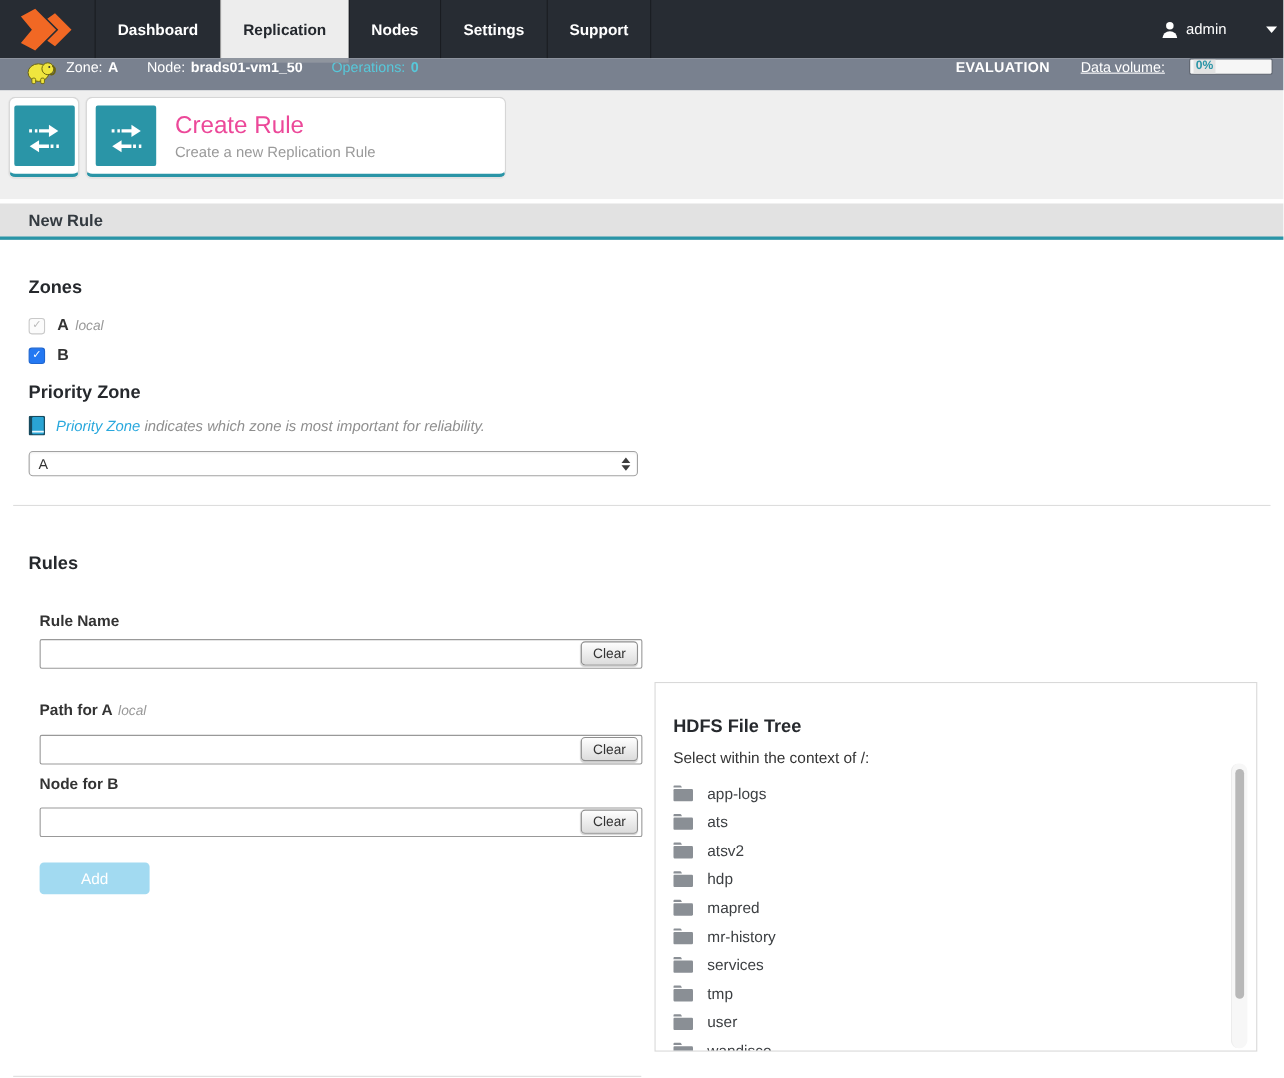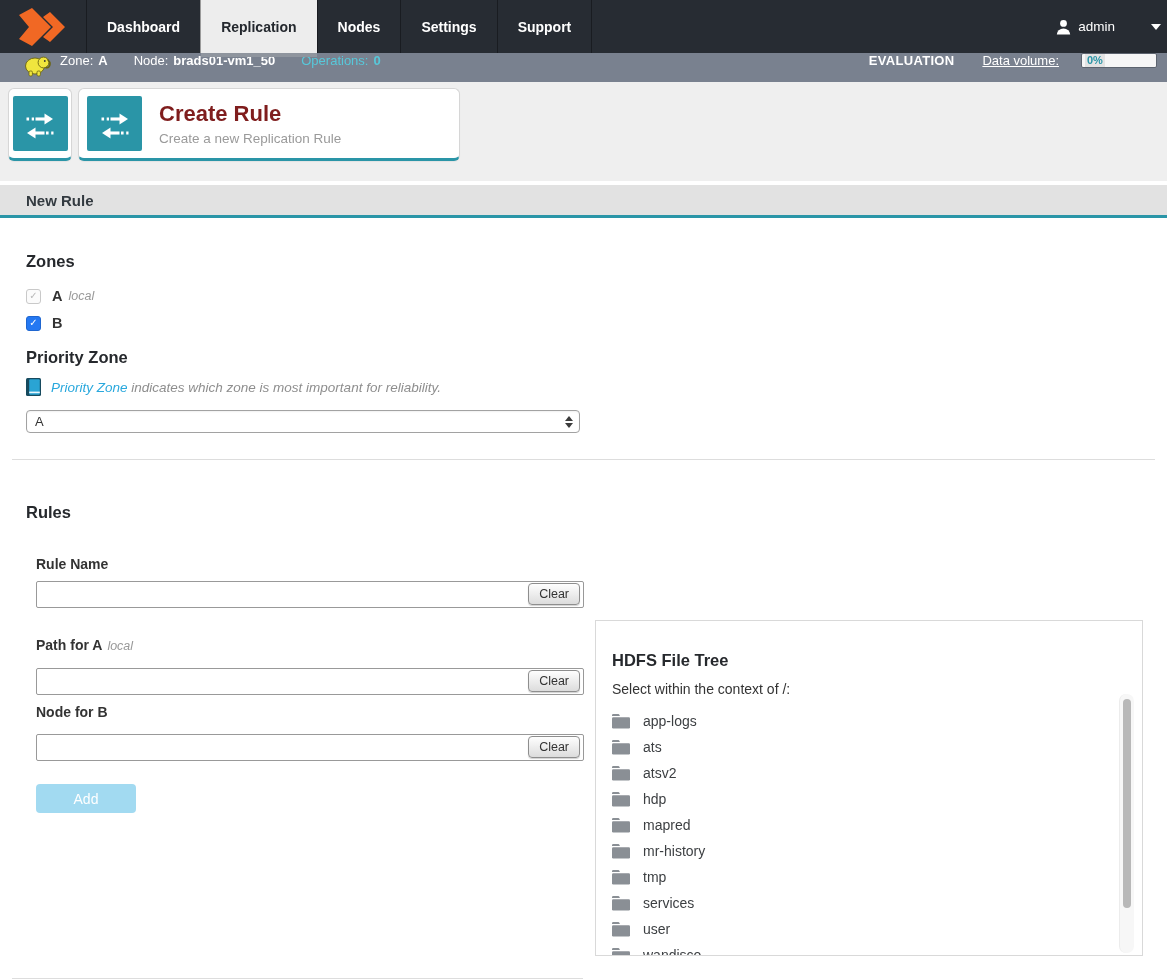--- a/index.html
+++ b/index.html
@@ -36,21 +36,21 @@
 
   
   .card-strip { background:#efefef; height:99px; padding:6px 0 0 8px; display:flex; gap:6px; }
   .card { background:#fff; border:1px solid #d6d6d6; border-bottom:3px solid var(--accent,#2a95a7);
           border-radius:6px; height:73px; display:flex; align-items:center; box-shadow:0 1px 1px rgba(0,0,0,.05); }
   .card.small { width:64px; justify-content:center; cursor:pointer; }
   .card.big { width:382px; padding:0 8px; }
   .repl-icon { width:55px; height:55px; background:var(--accent,#2a95a7); border-radius:2px;
                display:flex; align-items:center; justify-content:center; flex:0 0 auto; }
   .card-text { margin-left:17px; }
-  .card-title { font-size:22px; font-weight:bold; color:#7f1d1d; }
+  .card-title { font-size:22px; font-weight:normal; color:#ec4899; }
   .card-sub { font-size:13.5px; color:#9a9a9a; margin-top:4px; }
 
   
   .section-bar { margin-top:4px; background:#e2e2e2; border-bottom:3px solid var(--accent,#2a95a7);
                  height:33px; display:flex; align-items:center; padding-left:26px;
                  font-size:15px; font-weight:bold; color:#333a40; }
 
   
   .main { padding:0 12px; }
   .h-big { font-size:16.5px; font-weight:bold; color:#26292d; margin-left:14px; }
@@ -341,30 +341,30 @@
               </span>
             <span class="tree-name">mr-history</span>
           </div>
           <div class="tree-row">
             <span class="folder-ic">
                 <svg width="18" height="16" viewBox="0 0 18 16">
                   <path d="M0,2.2 q0,-1.2 1.2,-1.2 h5 q1,0 1.3,1 l0.4,1 h-7.9 z" fill="#8a8f95"></path>
                   <rect x="0" y="4.2" width="18" height="11.2" rx="1.2" fill="#8a8f95"></rect>
                 </svg>
               </span>
+            <span class="tree-name">services</span>
+          </div>
+          <div class="tree-row">
+            <span class="folder-ic">
+                <svg width="18" height="16" viewBox="0 0 18 16">
+                  <path d="M0,2.2 q0,-1.2 1.2,-1.2 h5 q1,0 1.3,1 l0.4,1 h-7.9 z" fill="#8a8f95"></path>
+                  <rect x="0" y="4.2" width="18" height="11.2" rx="1.2" fill="#8a8f95"></rect>
+                </svg>
+              </span>
             <span class="tree-name">tmp</span>
-          </div>
-          <div class="tree-row">
-            <span class="folder-ic">
-                <svg width="18" height="16" viewBox="0 0 18 16">
-                  <path d="M0,2.2 q0,-1.2 1.2,-1.2 h5 q1,0 1.3,1 l0.4,1 h-7.9 z" fill="#8a8f95"></path>
-                  <rect x="0" y="4.2" width="18" height="11.2" rx="1.2" fill="#8a8f95"></rect>
-                </svg>
-              </span>
-            <span class="tree-name">services</span>
           </div>
           <div class="tree-row">
             <span class="folder-ic">
                 <svg width="18" height="16" viewBox="0 0 18 16">
                   <path d="M0,2.2 q0,-1.2 1.2,-1.2 h5 q1,0 1.3,1 l0.4,1 h-7.9 z" fill="#8a8f95"></path>
                   <rect x="0" y="4.2" width="18" height="11.2" rx="1.2" fill="#8a8f95"></rect>
                 </svg>
               </span>
             <span class="tree-name">user</span>
           </div>

